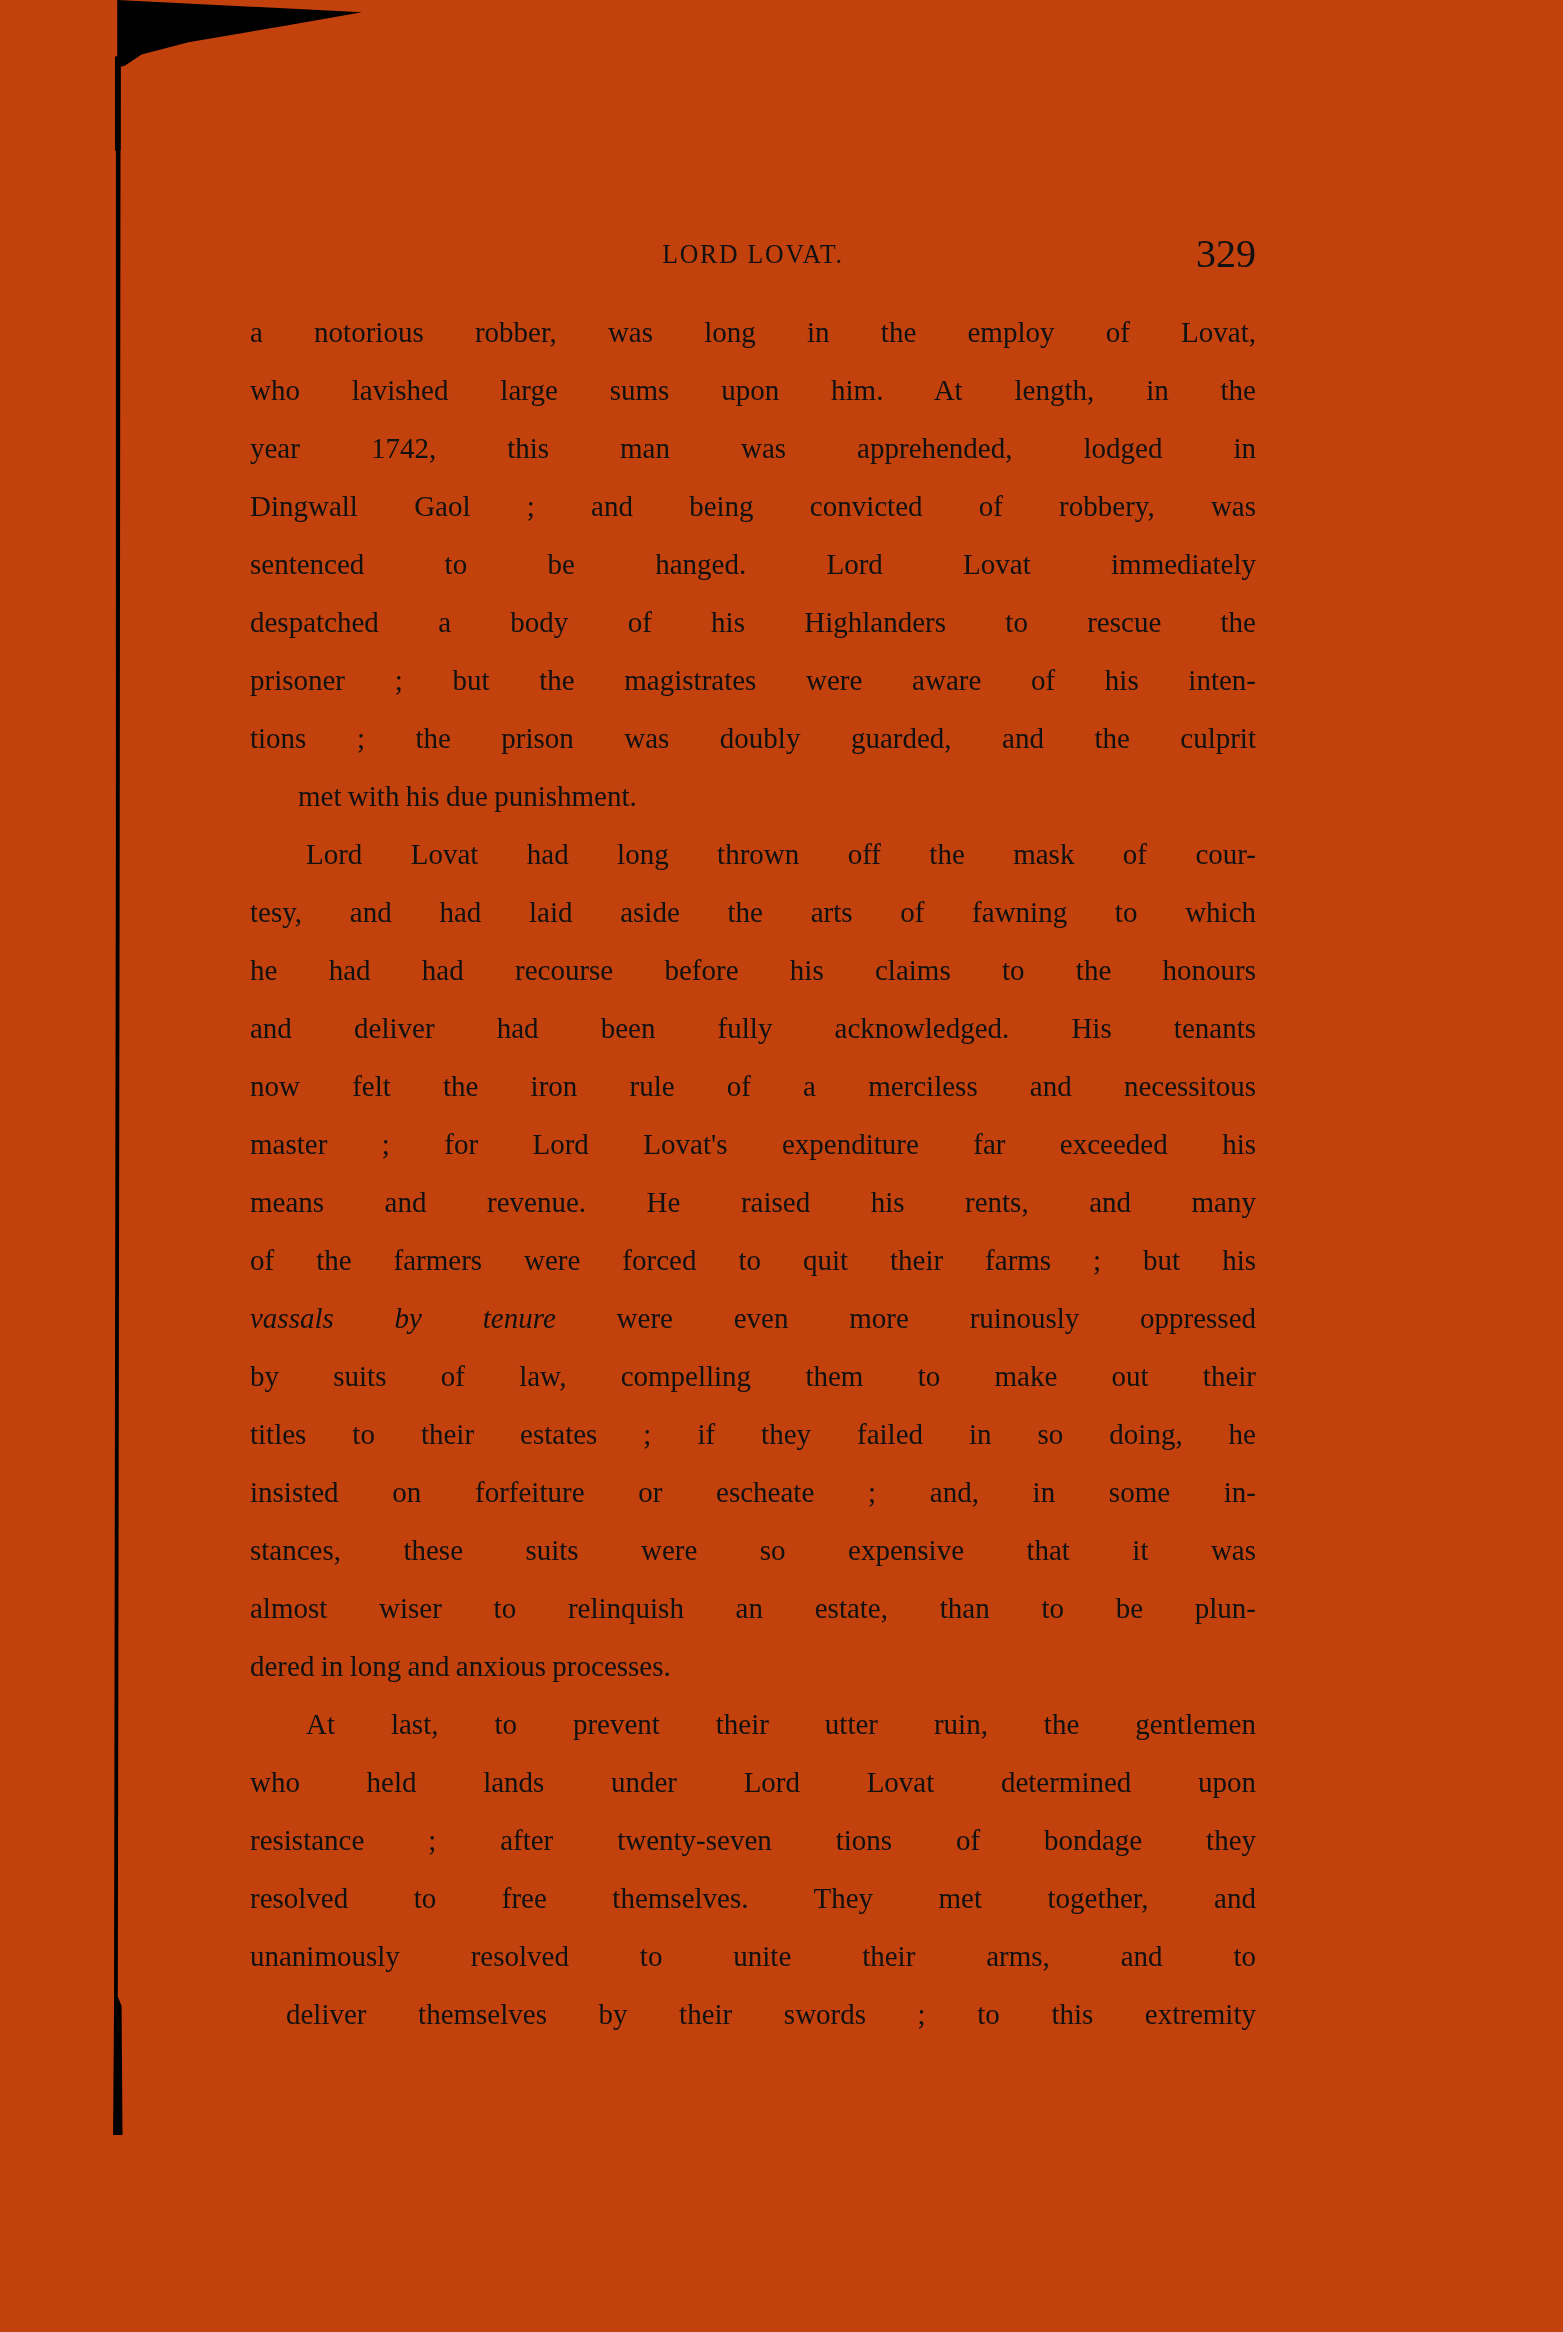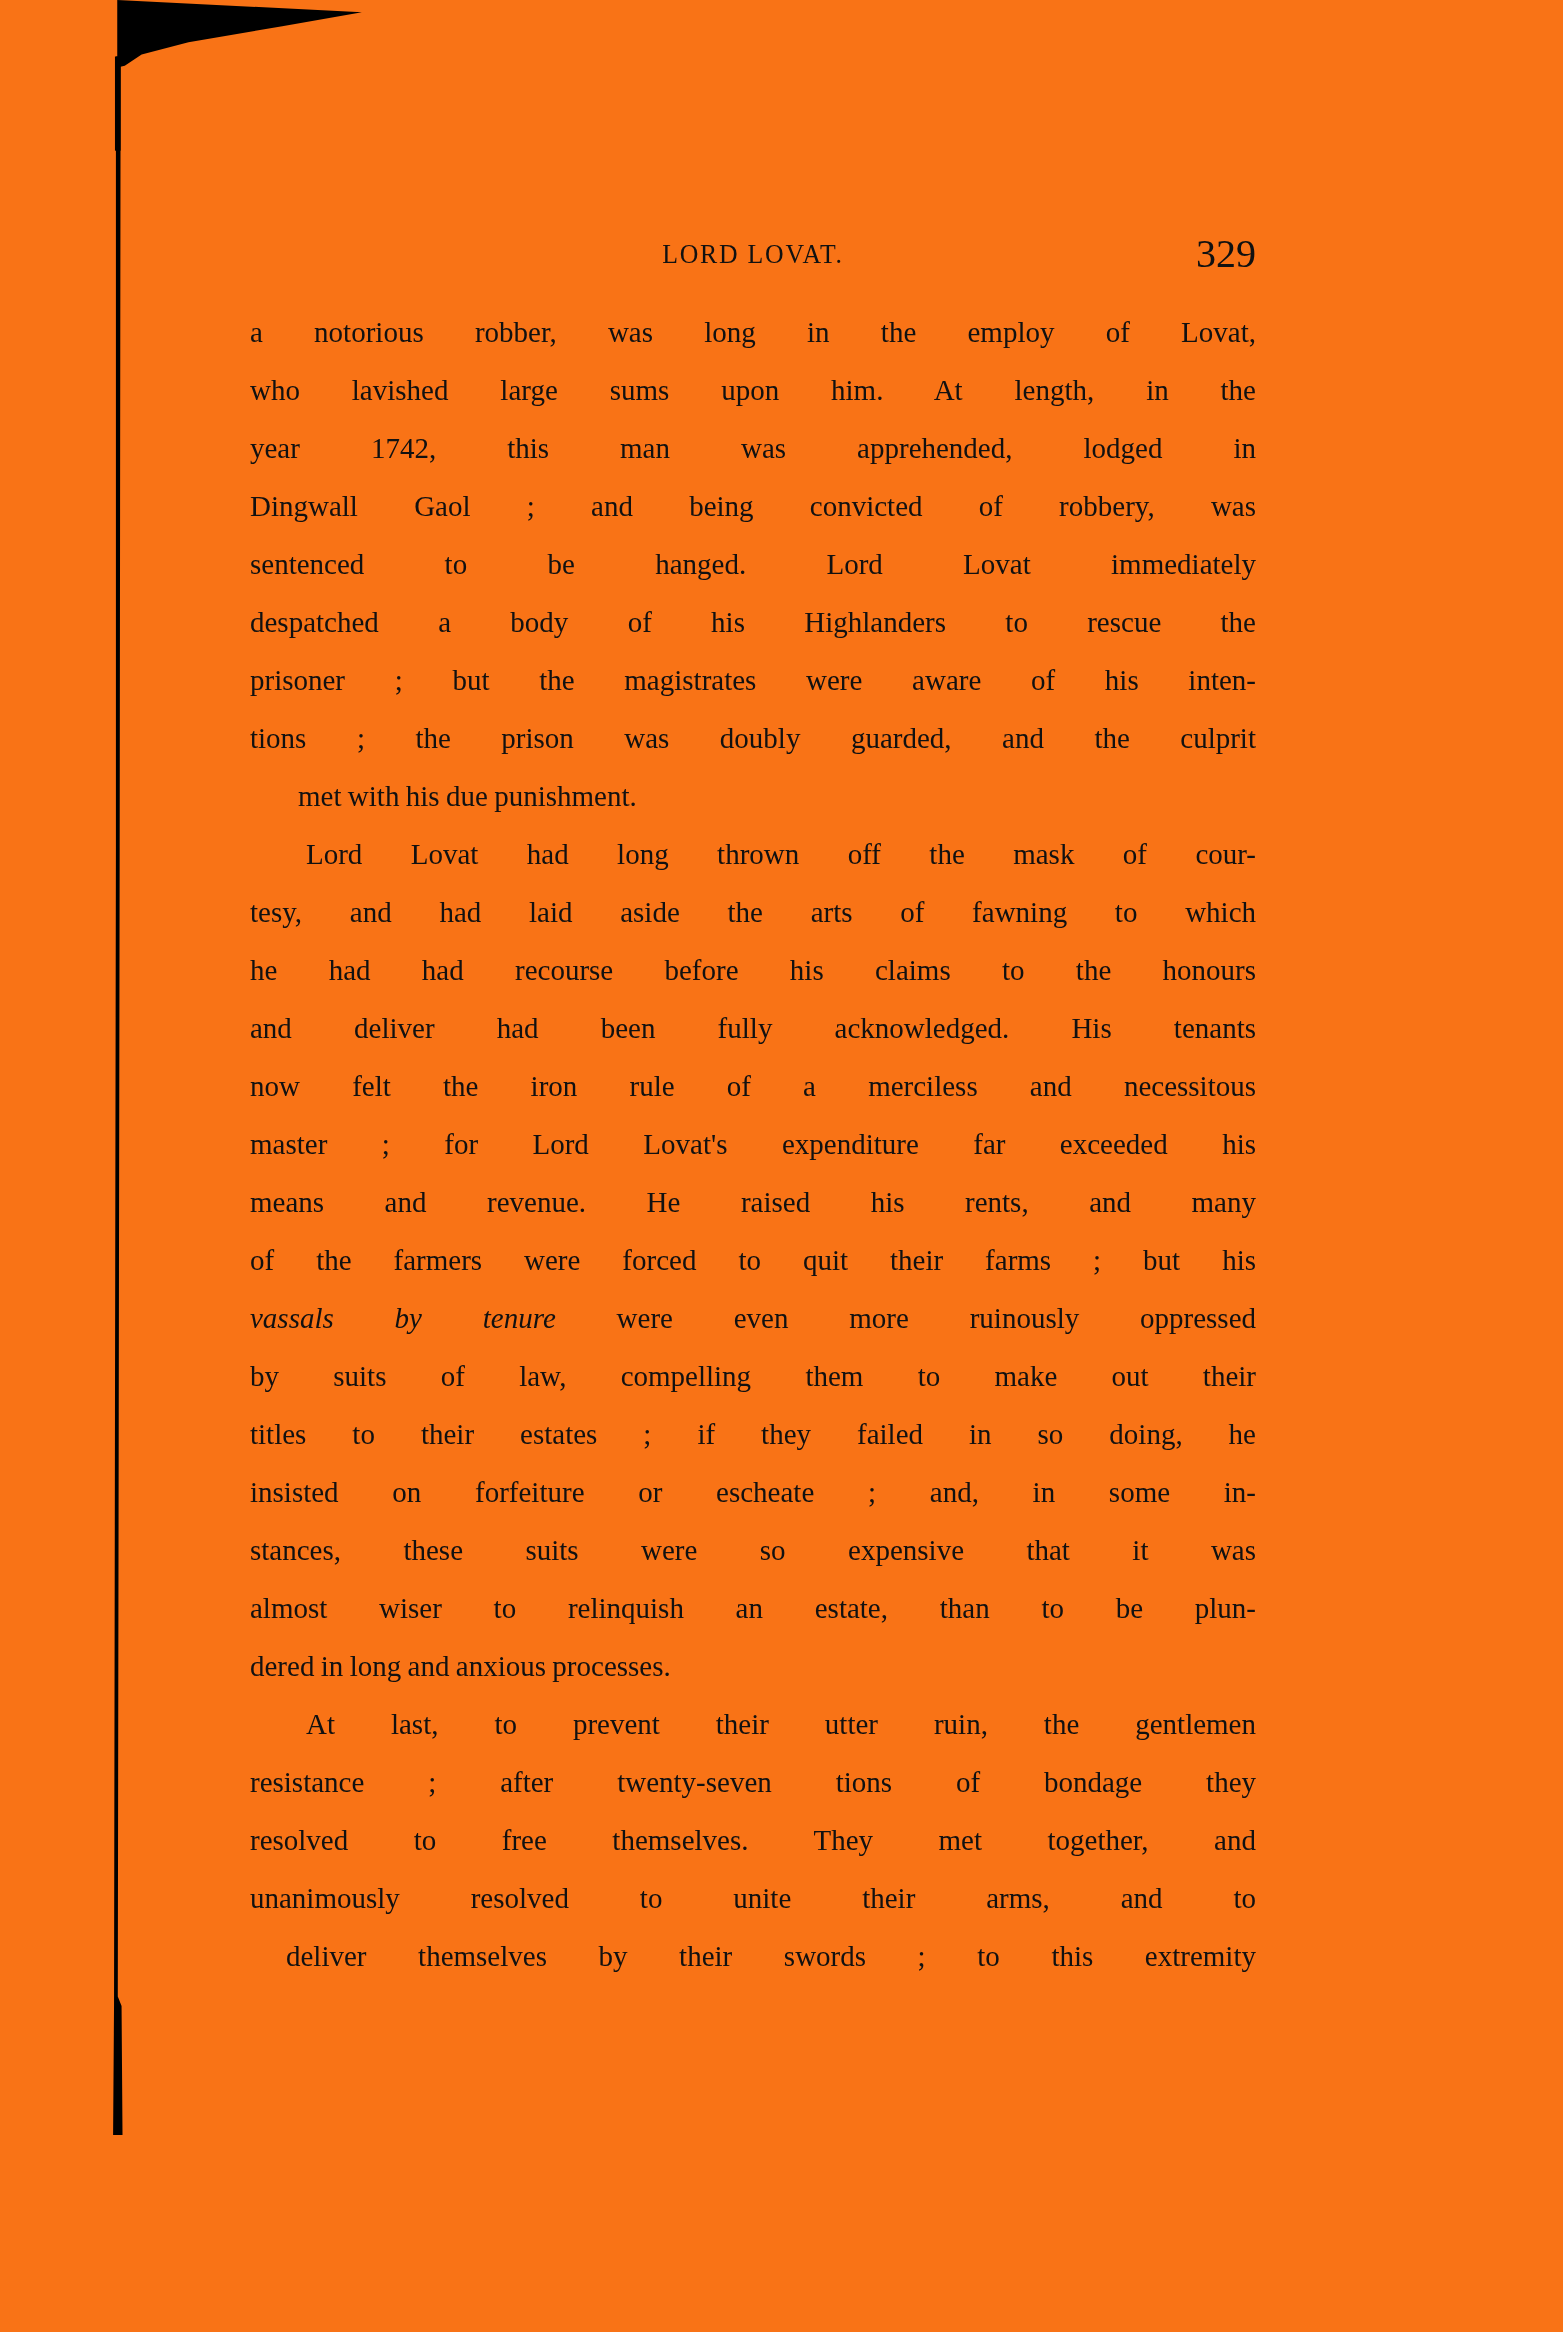--- a/index.html
+++ b/index.html
@@ -1,17 +1,17 @@
 <!DOCTYPE html>
 <html style="font-size:15px"><head>
 <meta charset="utf-8">
 <style>
   html, body { margin: 0; padding: 0; background: #ffffff; }
   body { width: 1563px; height: 2332px; position: relative; overflow: hidden; }
-  .page { position: absolute; left: 0; top: 0; width: 1563px; height: 2332px; background: #f97316; }
+  .page { position: absolute; left: 0; top: 0; width: 1563px; height: 2332px; background: #c2410c; }
   .flag { position: absolute; left: 0; top: 0; }
   .rule { position: absolute; left: 0; top: 0; }
   .header { position: absolute; top: 230px; left: 250px; width: 1006px; height: 45px;
             font-family: "Liberation Serif", "DejaVu Serif", serif; color: #111; }
   .running-head { position: absolute; left: 0; right: 0; text-align: center; top: 7.5px;
                   font-size: 28px; letter-spacing: 1.9px; transform: scaleX(0.92); }
   .page-number { position: absolute; right: 0; top: 0; font-size: 40px; }
   .body-text { position: absolute; top: 303px; left: 250px; width: 1006px;
                font-family: "Liberation Serif", "DejaVu Serif", serif; color: #111; }
   .line { height: 58px; line-height: 58px; font-size: 29px; white-space: nowrap;
@@ -61,20 +61,21 @@
         <div class="line" style="display: block;"><span class="it">vassals by tenure</span><span> were even more ruinously oppressed</span></div>
         <div class="line" style="display: block;">by suits of law, compelling them to make out their</div>
         <div class="line" style="display: block;">titles to their estates ; if they failed in so doing, he</div>
         <div class="line" style="display: block;">insisted on forfeiture or escheate ; and, in some in-</div>
         <div class="line" style="display: block;">stances, these suits were so expensive that it was</div>
         <div class="line" style="display: block;">almost wiser to relinquish an estate, than to be plun-</div>
         <div class="line last" style="display: block;">dered in long and anxious processes.</div>
       </div>
       <div>
         <div class="line indent" style="display: block;">At last, to prevent their utter ruin, the gentlemen</div>
+        <div class="line" style="display: block;">who held lands under Lord Lovat determined upon</div>
         <div class="line" style="display: block;">resistance ; after twenty-seven tions of bondage they</div>
         <div class="line" style="display: block;">resolved to free themselves.  They met together, and</div>
         <div class="line" style="display: block;">unanimously resolved to unite their arms, and to</div>
         <div class="line" style="display: block; margin-left: 36px;">deliver themselves by their swords ; to this extremity</div>
       </div>
     </div>
 </div>
 
 
 </body></html>

